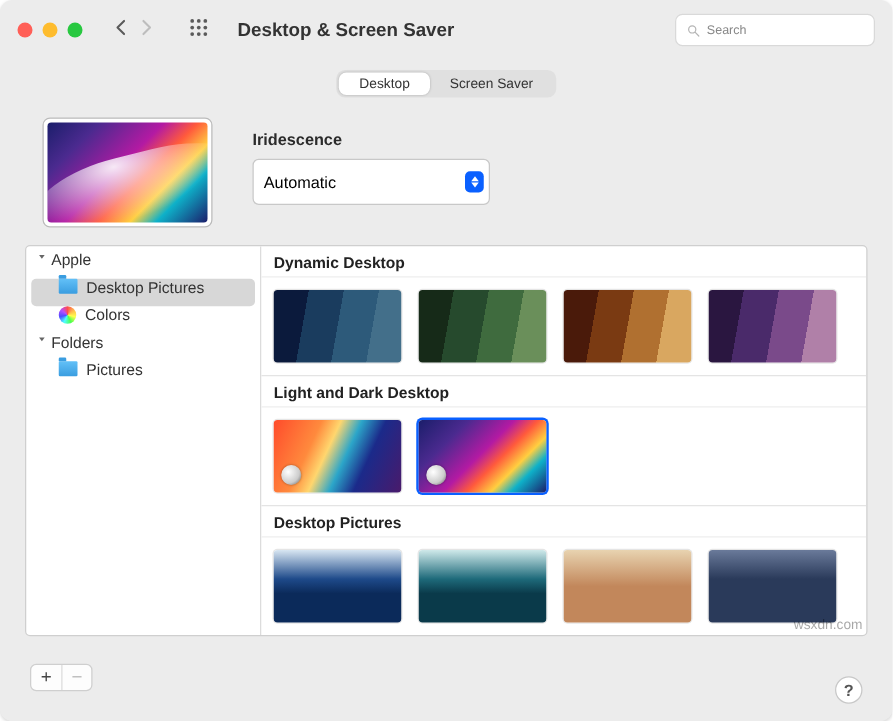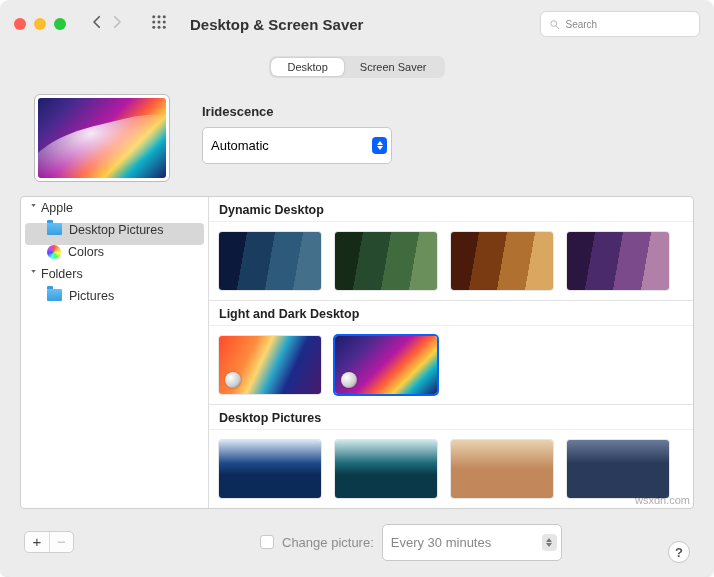--- a/index.html
+++ b/index.html
@@ -221,28 +221,20 @@
         </div>
       </div>
     </div>
 
     <div class="footer">
       <div class="addremove">
         <button>+</button>
         <button class="disabled">−</button>
       </div>
       <div class="foot-cols">
-        <div class="check-row">
-          <span class="checkbox"></span>
-          <span>Change picture:</span>
-          <div class="select plain intsel">
-            <span>Every 30 minutes</span>
-            <span class="stepper"></span>
-          </div>
-        </div>
       </div>
       <div class="help">?</div>
     </div>
 
   </div>
 </div>
 
 <div class="watermark">wsxdn.com</div>
 
 </body></html>

